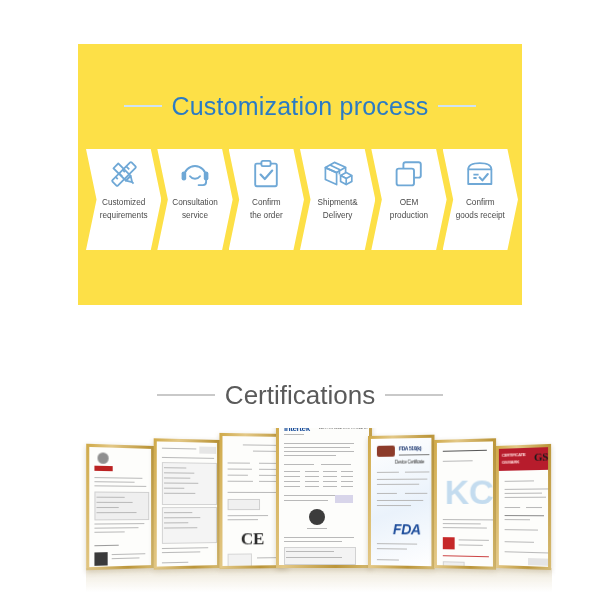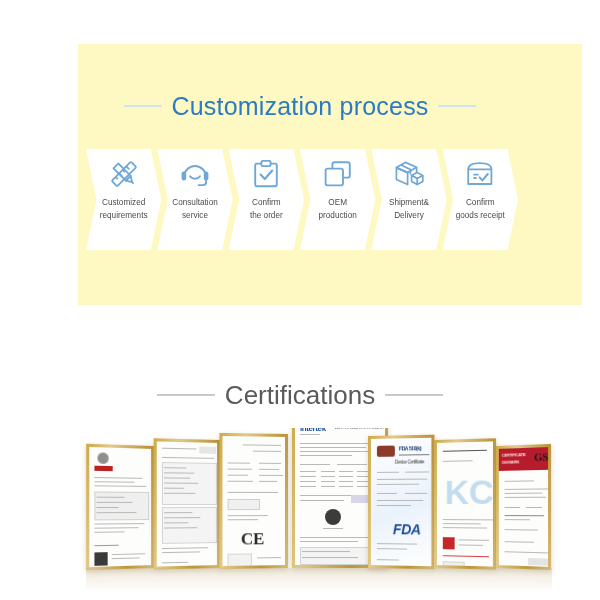--- a/index.html
+++ b/index.html
@@ -13,23 +13,23 @@
     font-family: "Liberation Sans", sans-serif;
     overflow: hidden;
     position: relative;
   }
 
   
   #process-section {
     position: absolute;
     left: 78px;
     top: 44px;
-    width: 504px;
+    width: 444px;
     height: 261px;
-    background: #fef9c3;
+    background: #fde047;
   }
 
   #process-title-wrap {
     position: absolute;
     left: 0;
     top: 42px;
     width: 444px;
     height: 40px;
     display: flex;
     align-items: center;
@@ -216,43 +216,43 @@
           <rect x="10.4" y="1.9" width="9.2" height="5.2" rx="1.4" fill="#ffffff"></rect>
           <path d="M9.6 15.6 l4.2 4.4 l7.4 -8.4" stroke-width="2.2" stroke-linecap="round"></path>
         </svg>
       </span>
       <span class="step-label">Confirm
 the order</span>
     </div>
 
     <div class="step">
       <span class="step-icon">
-        <svg width="30" height="28" viewBox="0 0 30 28" fill="none" stroke="#6fa8d6" stroke-width="1.9">
-          <rect x="9.4" y="2.2" width="17.4" height="15.4" rx="2.2"></rect>
-          <rect x="2.6" y="8.6" width="17.4" height="16.8" rx="2.2" fill="#ffffff"></rect>
-        </svg>
-      </span>
-      <span class="step-label">OEM
-production</span>
-    </div>
-
-    <div class="step">
-      <span class="step-icon">
         <svg width="32" height="28" viewBox="0 0 32 28" fill="none" stroke="#6fa8d6" stroke-width="1.7" stroke-linejoin="round">
           <path d="M3.4 7.6 L12.4 2.4 L23.6 7.2 L14.6 12.6 Z"></path>
           <path d="M3.4 7.6 L3.4 19.4 L14.6 24.6 L14.6 12.6 Z"></path>
           <path d="M23.6 7.2 L23.6 13.6"></path>
           <path d="M8 4.9 L17.4 9.6 L17.4 14.4"></path>
           <path d="M18.6 15.4 L24.2 12.6 L29.8 15.4 L24.2 18.4 Z" fill="#ffffff"></path>
           <path d="M18.6 15.4 L18.6 21.6 L24.2 24.6 L24.2 18.4 Z" fill="#ffffff"></path>
           <path d="M29.8 15.4 L29.8 21.6 L24.2 24.6" fill="#ffffff"></path>
         </svg>
       </span>
       <span class="step-label">Shipment&amp;
 Delivery</span>
+    </div>
+
+    <div class="step">
+      <span class="step-icon">
+        <svg width="30" height="28" viewBox="0 0 30 28" fill="none" stroke="#6fa8d6" stroke-width="1.9">
+          <rect x="9.4" y="2.2" width="17.4" height="15.4" rx="2.2"></rect>
+          <rect x="2.6" y="8.6" width="17.4" height="16.8" rx="2.2" fill="#ffffff"></rect>
+        </svg>
+      </span>
+      <span class="step-label">OEM
+production</span>
     </div>
 
     <div class="step">
       <span class="step-icon">
         <svg width="32" height="28" viewBox="0 0 32 28" fill="none" stroke="#6fa8d6" stroke-width="1.8" stroke-linejoin="round">
           <path d="M4.2 9.4 q0 -6.2 11.6 -6.2 q11.6 0 11.6 6.2"></path>
           <path d="M4.2 9.4 L4.2 24 L27.4 24 L27.4 9.4 Z"></path>
           <path d="M9.4 14.6 h5.2 M9.4 18 h3.2"></path>
           <path d="M15.6 17.4 l2.8 3.0 l5.4 -6.4" stroke-width="2.1" stroke-linecap="round"></path>
         </svg>
@@ -332,21 +332,21 @@
       <div class="ln" style="left:5px; top:55px; width:50px;"></div>
       <div class="blk" style="left:5px; top:62px; width:30px; height:9px; background:#f0f0f0; border:1px solid #cfcfcf;"></div>
       <div class="ln" style="left:5px; top:78px; width:40px;"></div>
       <div class="ln" style="left:5px; top:82px; width:30px;"></div>
       <div class="cert-mark" style="left:18px; top:92px; font-size:17px; color:#2a2a2a; font-family:'Liberation Serif', serif;">CE</div>
       <div class="blk" style="left:5px; top:116px; width:22px; height:12px; background:#f2f2f2; border:1px solid #d6d6d6;"></div>
       <div class="ln" style="left:34px; top:120px; width:24px;"></div>
     </div>
   </div>
 
-  <div class="cert" style="left:292px; width:96px; height:152px; transform: perspective(900px) rotateY(0deg);">
+  <div class="cert" style="left:276px; width:96px; height:152px; transform: perspective(900px) rotateY(0deg);">
     <div class="cert-page">
       <div class="cert-mark" style="left:5px; top:5px; font-size:8px; color:#1b4f9c;">Intertek</div>
       <div class="ln" style="left:5px; top:15px; width:20px;"></div>
       <div class="cert-mark" style="left:40px; top:6px; font-size:4.4px; color:#6a6a6a; font-weight:normal;">AUTHORIZATION TO MARK</div>
       <div class="ln" style="left:5px; top:24px; width:70px;"></div>
       <div class="ln" style="left:5px; top:28px; width:66px;"></div>
       <div class="ln" style="left:5px; top:32px; width:70px;"></div>
       <div class="ln" style="left:5px; top:36px; width:52px;"></div>
       <div class="ln" style="left:5px; top:45px; width:30px;"></div>
       <div class="ln" style="left:42px; top:45px; width:30px;"></div>

